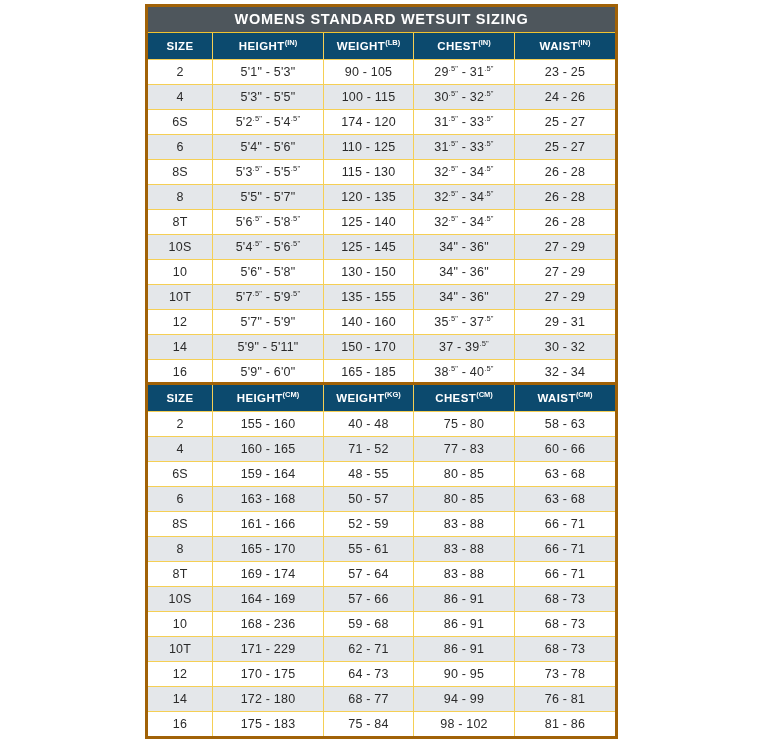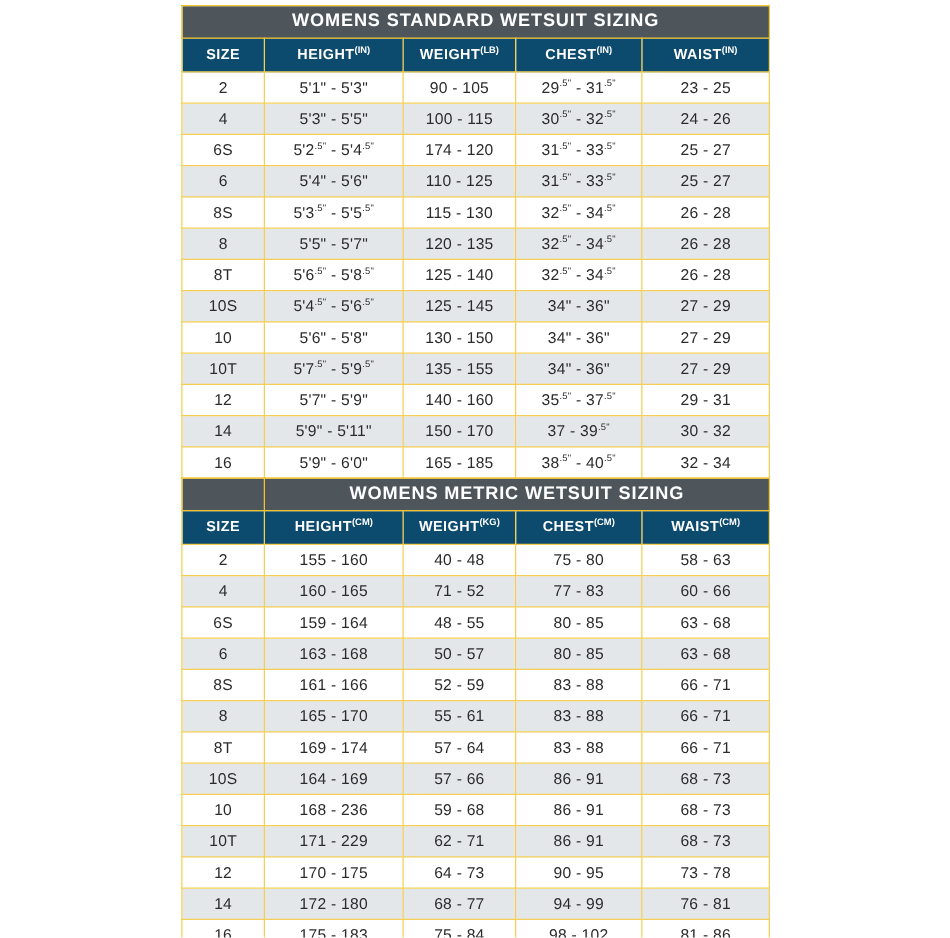--- a/index.html
+++ b/index.html
@@ -22,21 +22,21 @@
     left: 145px;
     width: 470px;
   }
   #standard-wrap { top: 4px; }
   #metric-wrap   { top: 382px; }
 
   table.sizing {
     width: 470px;
     border-collapse: collapse;
     table-layout: fixed;
-    border: 1px solid #a16207;
+    border: 3px solid #a16207;
   }
   table.sizing td, table.sizing th {
     border: 1px solid #f5cf55;
     padding: 0;
     margin: 0;
   }
 
   
   tr.title-row td {
     background: #4e565c;
@@ -226,24 +226,20 @@
   <div class="chart-wrap" id="metric-wrap">
     <table class="sizing">
       <colgroup>
         <col class="c-size">
           <col class="c-height">
           <col class="c-weight">
           <col class="c-chest">
           <col class="c-waist">
       </colgroup>
       <thead>
-        <tr class="title-row">
-          <td class="title-spacer"></td>
-          <td colspan="4">WOMENS METRIC WETSUIT SIZING</td>
-        </tr>
         <tr class="head-row">
             <th>SIZE</th>
             <th>HEIGHT<sup>(CM)</sup></th>
             <th>WEIGHT<sup>(KG)</sup></th>
             <th>CHEST<sup>(CM)</sup></th>
             <th>WAIST<sup>(CM)</sup></th>
           </tr>
       </thead>
       <tbody class="data">
           <tr>

